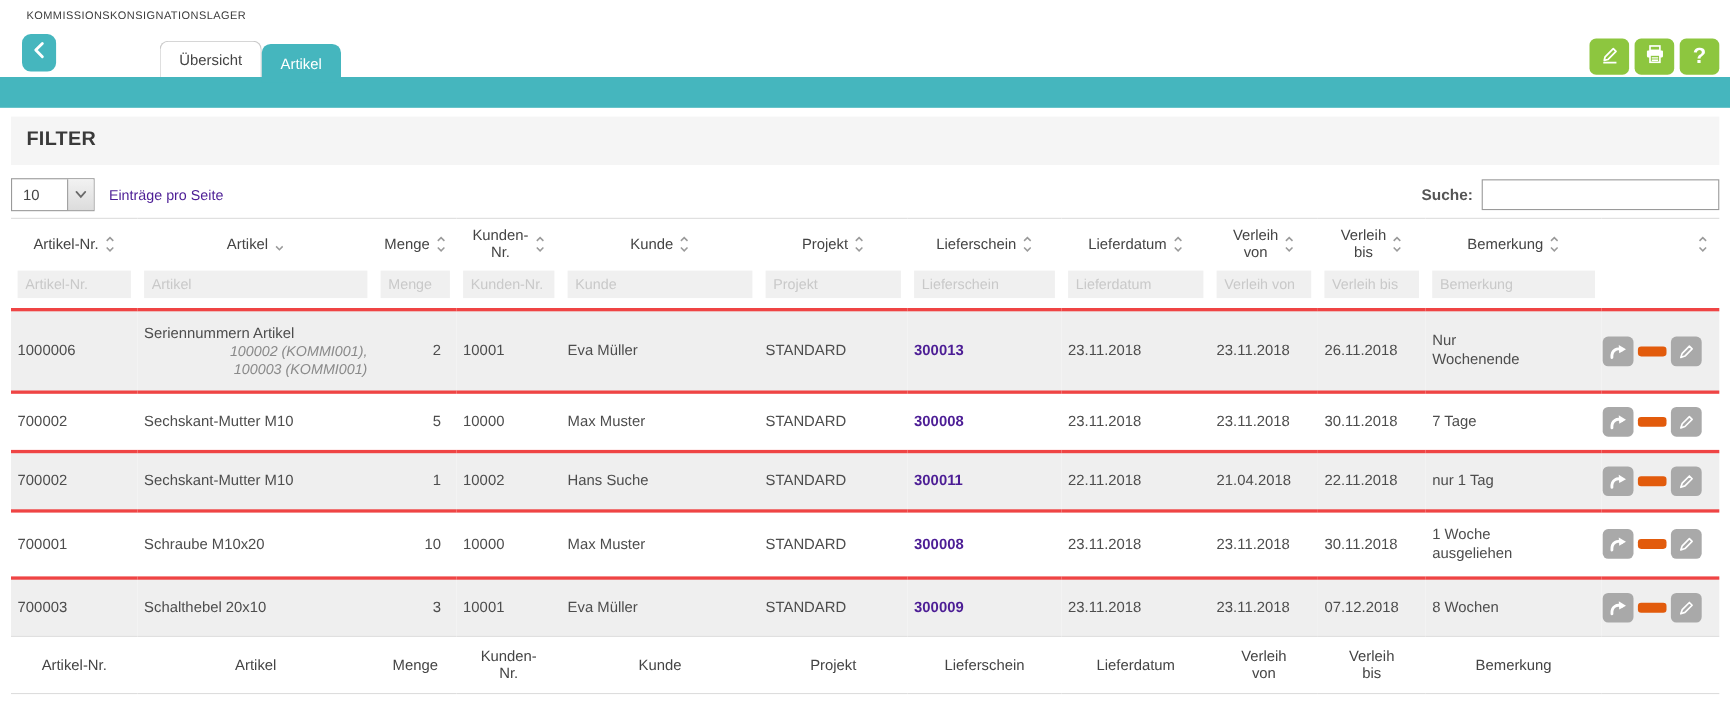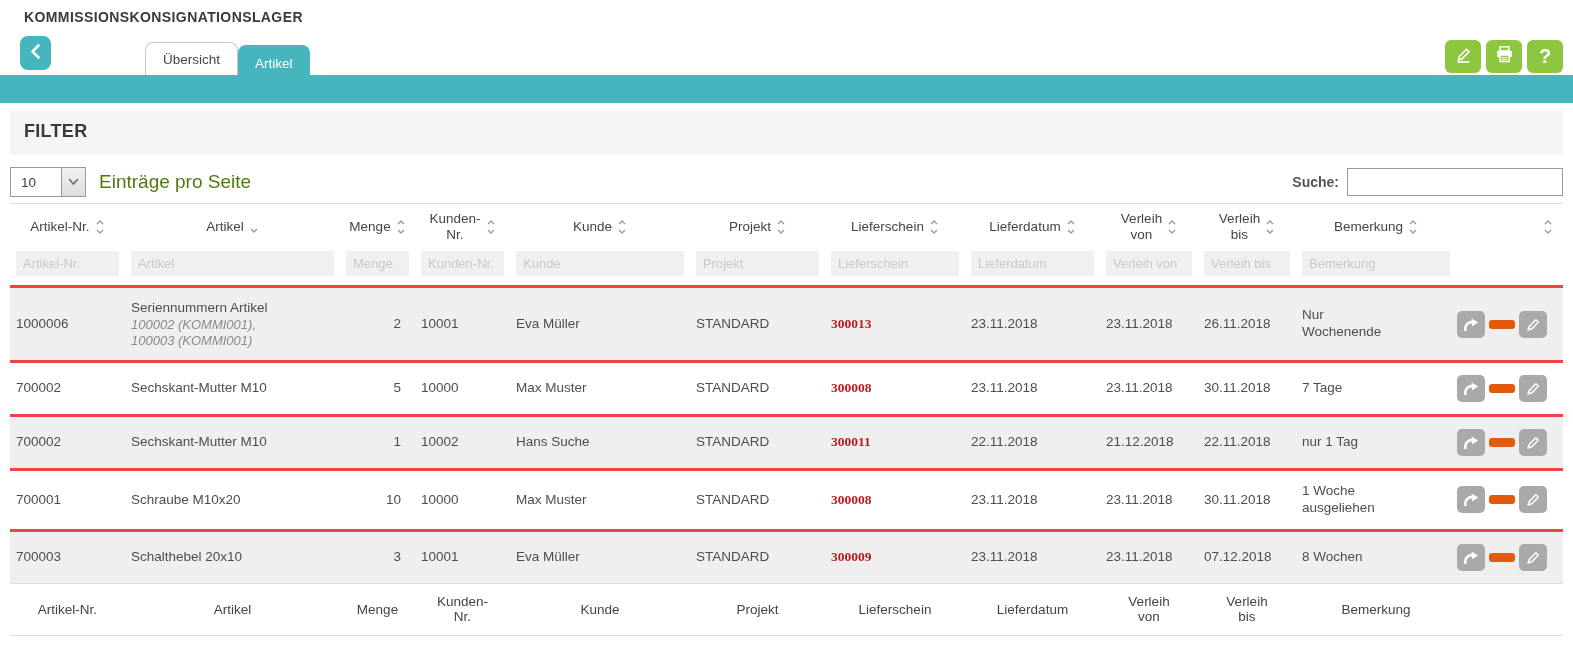--- a/index.html
+++ b/index.html
@@ -1,20 +1,20 @@
 <!DOCTYPE html>
 <html><head>
 <meta charset="utf-8">
 <style>
   html,body{margin:0;padding:0;}
   body{
     width:1573px;height:647px;overflow:hidden;background:#ffffff;
     font-family:"Liberation Sans", sans-serif;color:#4d4d4d;
   }
-  .page-title{padding:9px 0 6px 24px;font-size:14px;font-weight:bold;color:#3a3a3a;letter-spacing:.4px;}
+  .page-title{padding:9px 0 6px 24px;font-size:10px;font-weight:normal;color:#3a3a3a;letter-spacing:.4px;}
   
   .header-row{position:relative;height:44px;}
   .back-btn{position:absolute;left:20px;top:5px;width:31px;height:34px;background:#45b6be;border-radius:8px;
     display:flex;align-items:center;justify-content:center;cursor:pointer;}
   .tabs{position:absolute;left:145px;bottom:0;display:flex;align-items:flex-end;}
   .tab{font-size:13.5px;border-radius:8px 8px 0 0;cursor:pointer;}
   .tab.inactive{background:#fff;border:1px solid #c9c9c9;border-bottom:none;color:#444;padding:9px 17px 8px;}
   .tab.active{background:#45b6be;color:#fff;padding:11px 17px 9px;margin-bottom:-5px;position:relative;z-index:2;}
   .toolbar{position:absolute;right:10px;bottom:2px;display:flex;gap:5px;}
   .tool-btn{width:36px;height:33px;background:#8dc63f;border-radius:6px;display:flex;align-items:center;justify-content:center;cursor:pointer;}
@@ -23,38 +23,38 @@
   
   .filter-band{margin:8px 10px 0;background:#f5f5f5;padding:10px 14px 13px;}
   .filter-title{font-size:18px;font-weight:bold;color:#3a3a3a;letter-spacing:.3px;}
   .filter-check{display:flex;align-items:center;gap:11px;margin-top:8px;font-size:13.5px;color:#4d4d4d;}
   .filter-check input{appearance:none;-webkit-appearance:none;width:15px;height:15px;border:1px solid #878787;background:#fff;margin:0;cursor:pointer;}
   
   .controls-row{margin:12px 10px 5px;display:flex;align-items:center;}
   .pagesize{display:flex;align-items:stretch;border:1px solid #9a9a9a;height:30px;width:76px;background:#fff;cursor:pointer;box-sizing:border-box;}
   .ps-value{flex:1;display:flex;align-items:center;padding-left:10px;font-size:13.5px;color:#444;}
   .ps-arrow{width:23px;background:linear-gradient(#f2f2f2,#dcdcdc);border-left:1px solid #9a9a9a;display:flex;align-items:center;justify-content:center;}
-  .ps-label{margin-left:13px;font-size:19px;color:#4d7c0f;}
+  .ps-label{margin-left:13px;font-size:13px;color:#4c1d95;}
   .spacer{flex:1;}
   .search-label{font-size:14px;font-weight:bold;color:#555;margin-right:8px;}
   .search-input{width:216px;height:28px;border:1px solid #9a9a9a;box-sizing:border-box;font-size:13.5px;padding:0 6px;font-family:inherit;color:#444;}
   
   table{border-collapse:collapse;table-layout:fixed;width:1553px;margin:6px 10px 0;}
   thead th{border-top:1px solid #ddd;padding:7px 6px;font-weight:normal;font-size:13.5px;color:#444;line-height:1.15;cursor:pointer;}
   .hwrap{display:flex;align-items:center;justify-content:center;gap:5px;}
   .hwrap.end{justify-content:flex-end;padding-right:4px;}
   .sorticon{display:flex;align-items:center;}
   tr.filter-row td{padding:2px 6px 9px;}
   .flt{width:100%;box-sizing:border-box;height:25px;background:#f0f0f0;border:none;font-family:inherit;font-size:13px;color:#555;padding:0 7px;}
   .flt::placeholder{color:#c9c9c9;opacity:1;}
   tbody td{padding:12px 6px;font-size:13.5px;color:#4d4d4d;vertical-align:middle;line-height:1.25;border-top:3px solid #ef4444;}
   tbody tr.shade{background:#efefef;}
   td.num{text-align:right;padding-right:14px;}
-  td.bold{font-weight:bold;color:#b91c1c;font-family:Liberation Serif, serif;}
-  .art-serial{font-style:italic;color:#8a8a8a;font-size:13px;line-height:1.2;}
+  td.bold{font-weight:bold;color:#4c1d95;}
+  .art-serial{font-style:italic;color:#8a8a8a;font-size:13px;line-height:1.2;text-align:right;}
   .bem{display:inline-block;max-width:92px;}
   .actions{display:flex;align-items:center;justify-content:flex-end;gap:4px;padding-right:10px;}
   .icon-btn{width:28px;height:27px;background:#a9a9a9;border-radius:5px;display:flex;align-items:center;justify-content:center;cursor:pointer;flex:none;}
   .minus-bar{width:26px;height:9px;background:#e25b0c;border-radius:3px;cursor:pointer;flex:none;}
   tfoot th{border-top:1px solid #ddd;border-bottom:1px solid #ddd;padding:10px 6px;font-weight:normal;font-size:13.5px;color:#444;text-align:center;line-height:1.15;}
 </style>
 </head>
 <body>
 
 <div>
@@ -351,21 +351,21 @@
           <td>700002</td>
           <td>
             <div>Sechskant-Mutter M10</div>
           </td>
           <td class="num">1</td>
           <td>10002</td>
           <td>Hans Suche</td>
           <td>STANDARD</td>
           <td class="bold">300011</td>
           <td>22.11.2018</td>
-          <td>21.12.2018</td>
+          <td>21.04.2018</td>
           <td>22.11.2018</td>
           <td><span class="bem">nur 1 Tag</span></td>
           <td>
             <div class="actions">
               <div class="icon-btn">
                 <svg width="19" height="17" viewBox="0 0 19 17">
                   <path d="M3.4 14 C2.8 7.6 8.2 4.6 12.4 7.2" fill="none" stroke="#fff" stroke-width="2.6" stroke-linecap="round"></path>
                   <path d="M9.6 2.6 L16.2 6.6 L10 10.2 Z" fill="#fff"></path>
                 </svg>
               </div>

